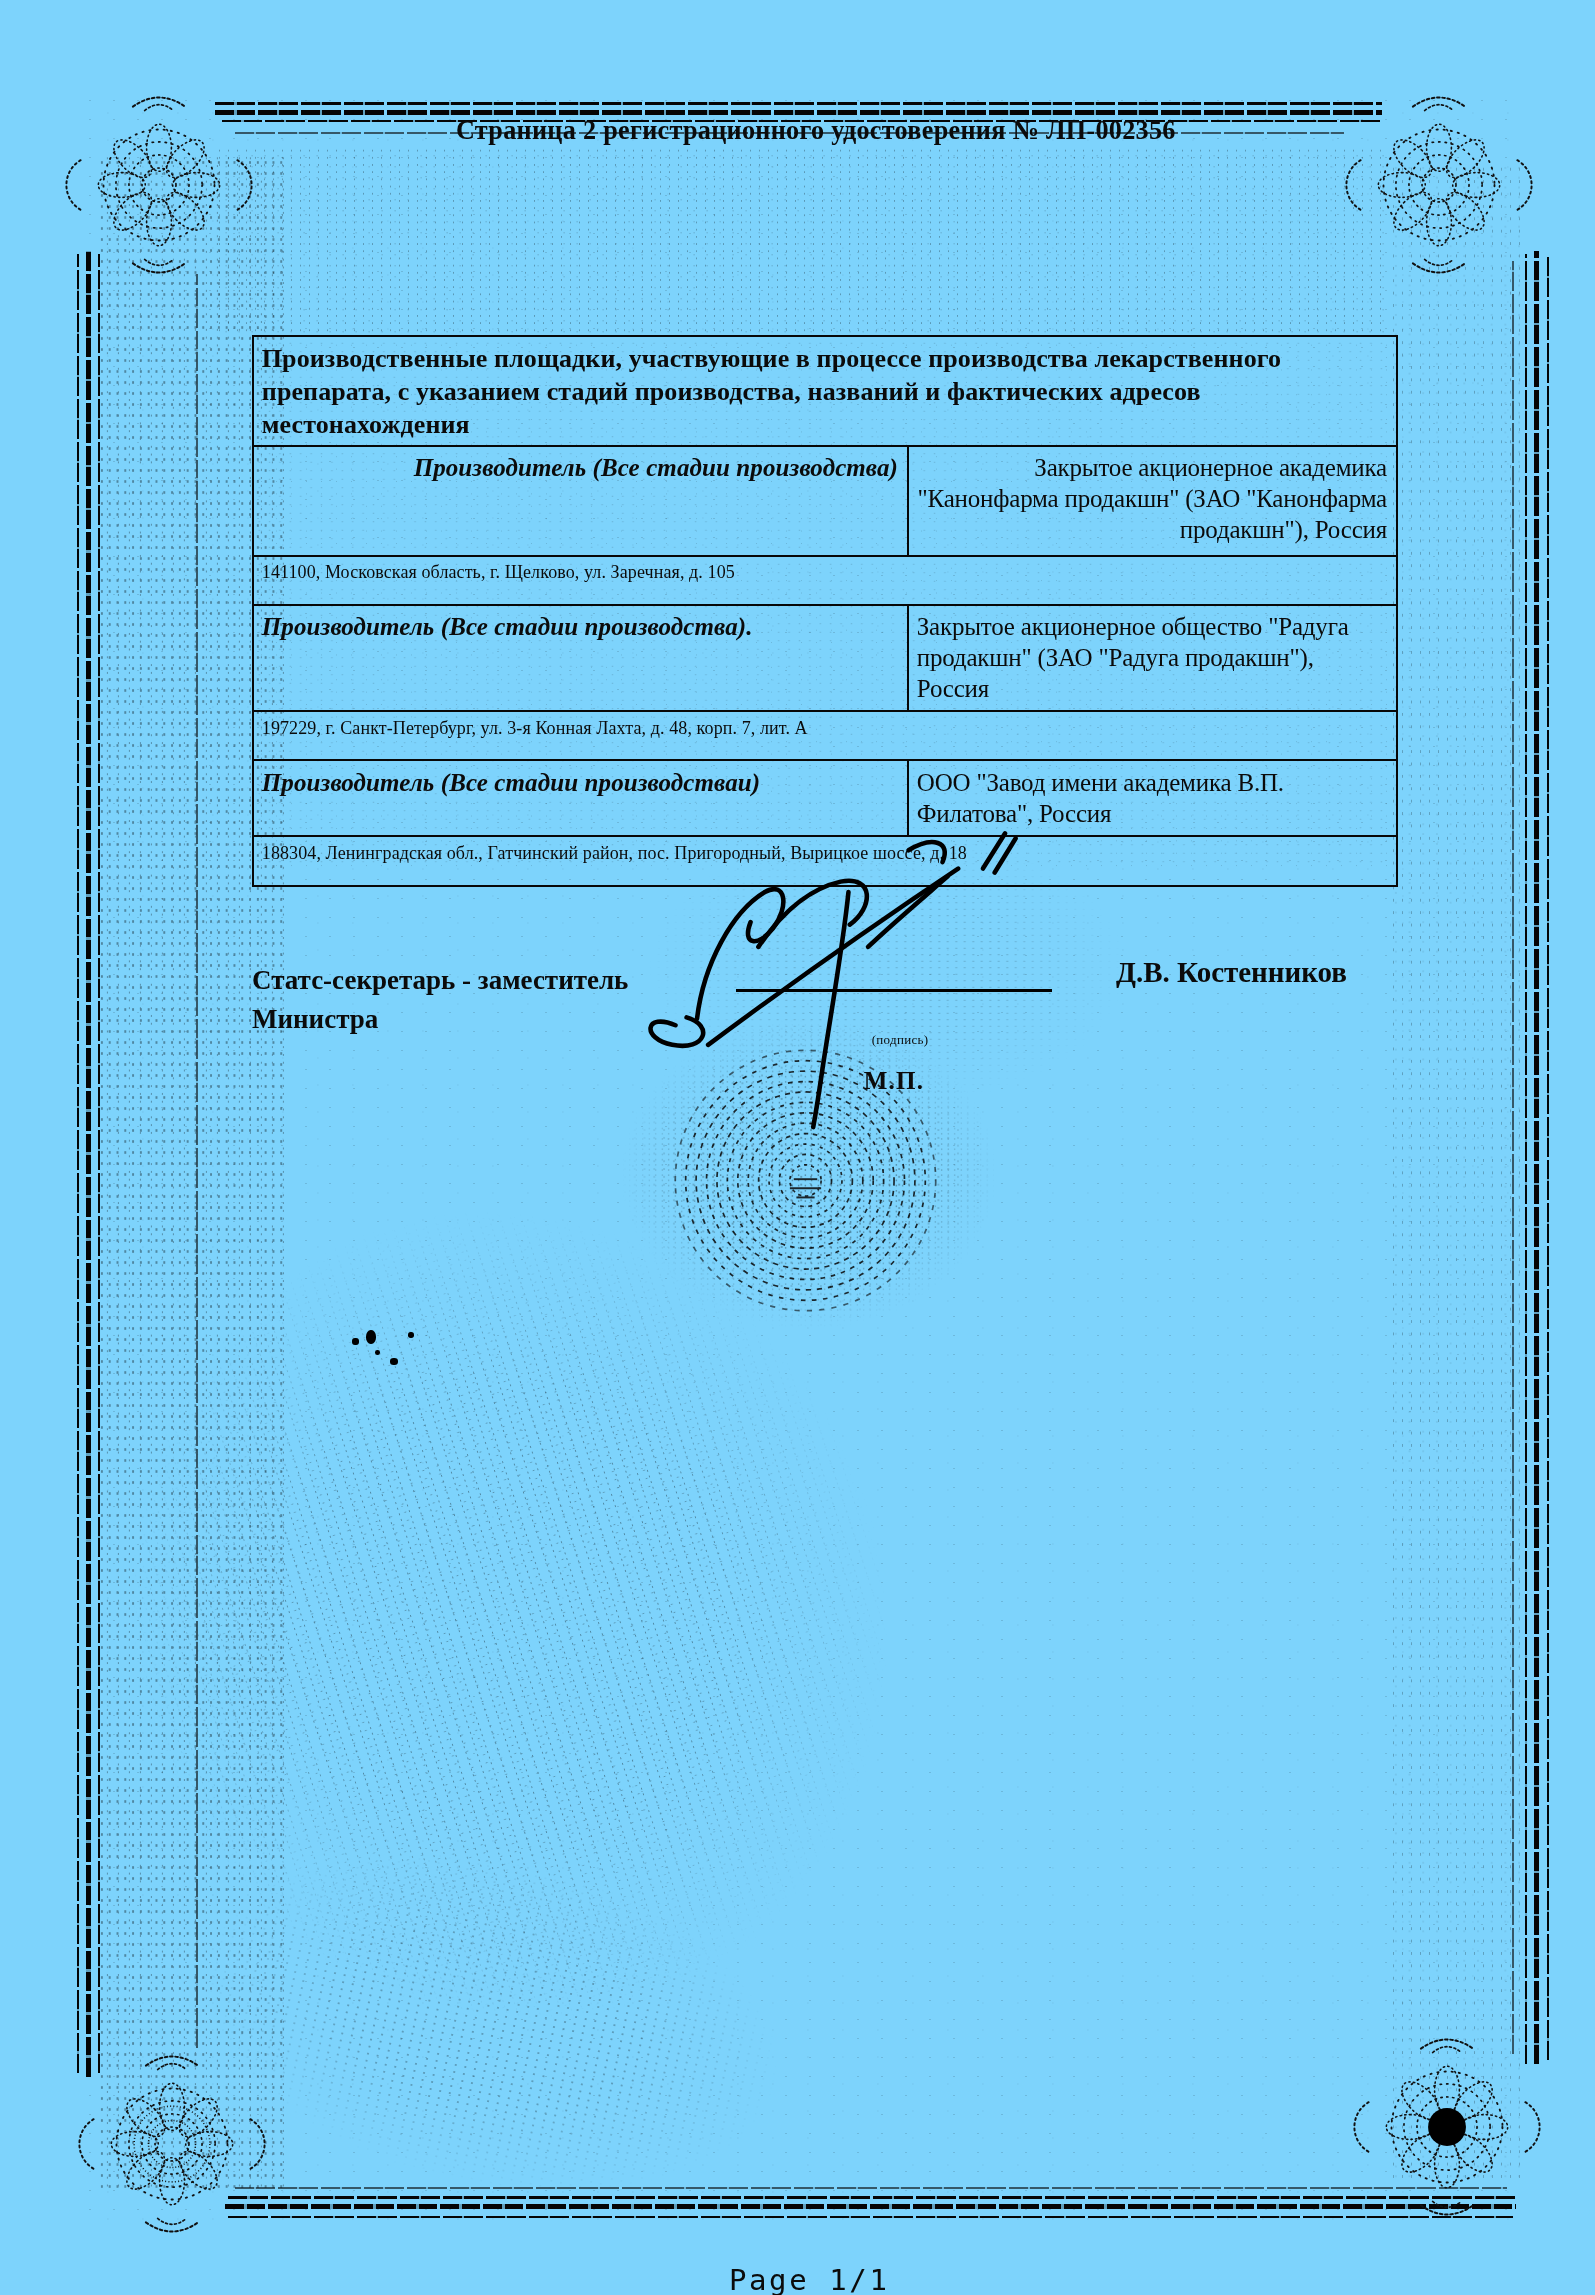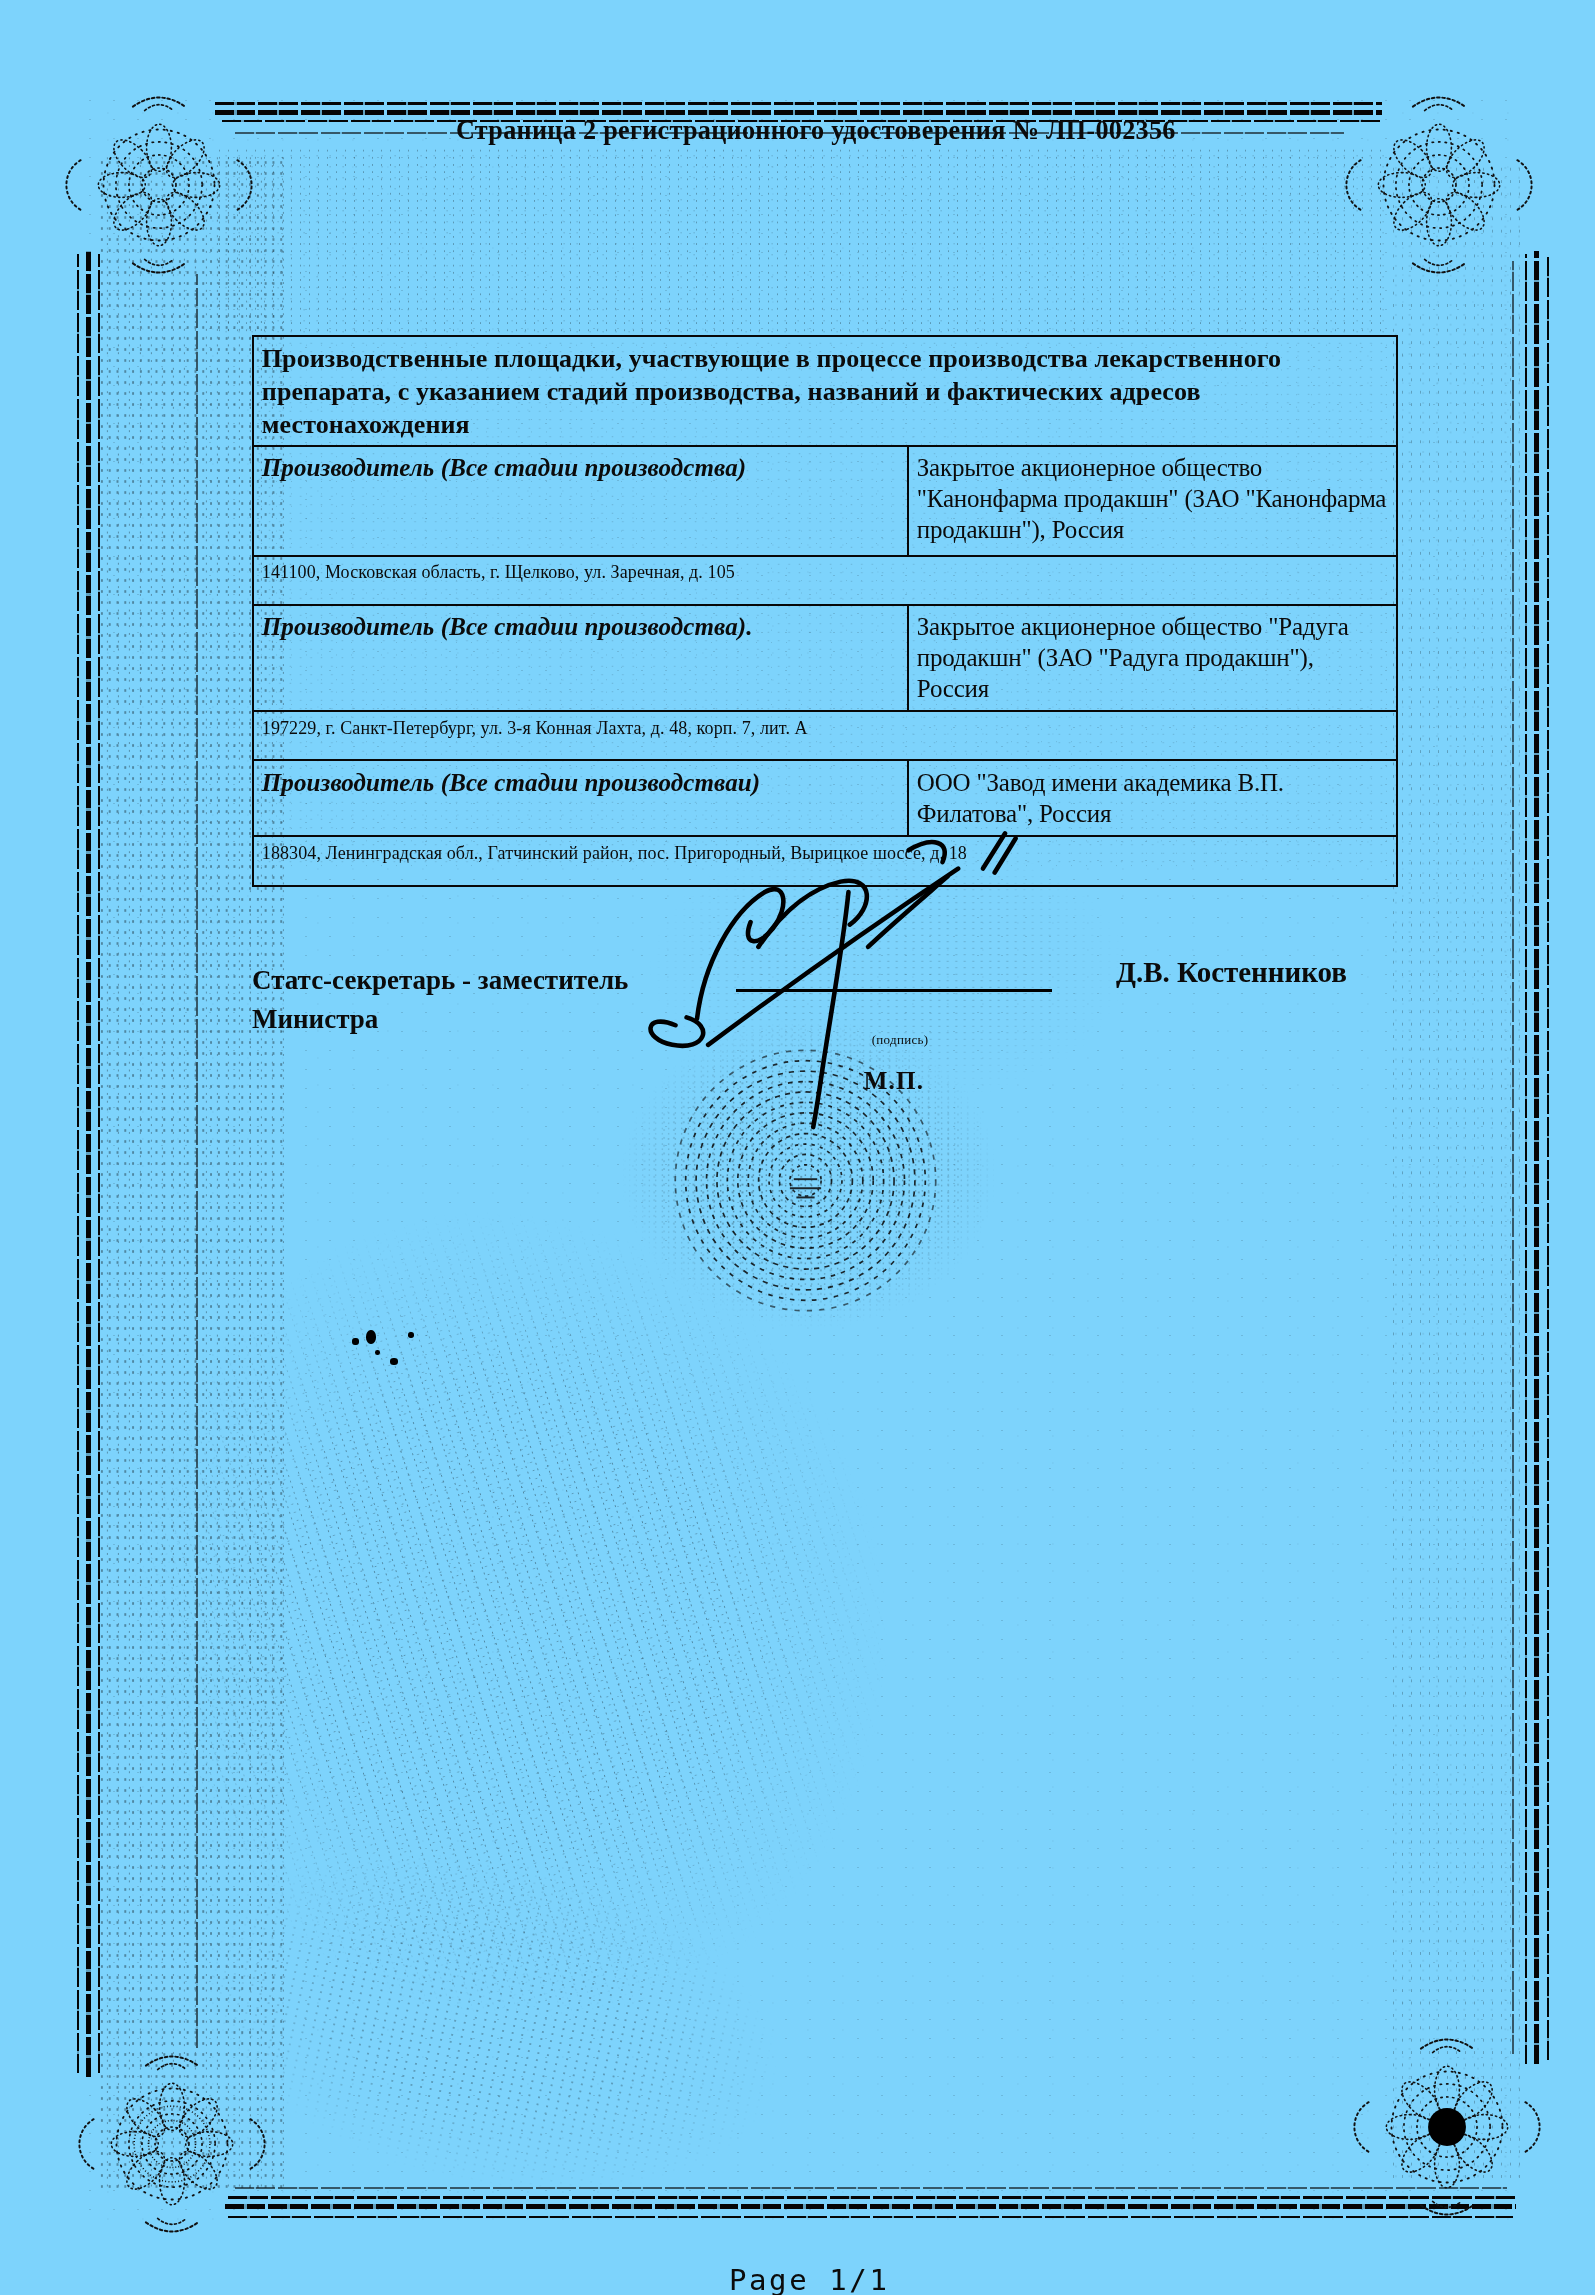--- a/index.html
+++ b/index.html
@@ -66,21 +66,21 @@
     font-family:"DejaVu Sans Mono",monospace;font-size:29px;letter-spacing:2.6px;}
   
   table.man{position:absolute;left:252px;top:335px;width:1144px;z-index:4;
     border-collapse:collapse;table-layout:fixed;}
   table.man td{border:2.6px solid #070707;vertical-align:top;padding:5.2px 9px 3.9px 7.8px;}
   .cap td{height:97px;font-size:26px;font-weight:700;line-height:33px;letter-spacing:0.1px;}
   .prod td{font-size:25px;line-height:31px;}
   .prod .lab{font-style:italic;font-weight:600;letter-spacing:0.1px;}
   .prod .val{letter-spacing:-0.2px;}
   .addr td{height:38px;font-size:18px;letter-spacing:0.1px;}
-  .h-r1 td{height:99px;}
+  .h-r1 td{height:99px;text-align:right;}
   .h-r2 td{height:95px;}
   .h-r3 td{height:65px;}
   
   .sig-title{position:absolute;left:252px;top:961px;width:443px;z-index:5;
     font-size:27px;font-weight:700;line-height:39px;}
   .sig-name{position:absolute;left:1116px;top:956px;z-index:5;
     font-size:29px;font-weight:700;white-space:nowrap;}
   .sig-line{position:absolute;left:736px;top:989px;width:316px;height:3.3px;
     background:#000;z-index:5;}
   .sig-caption{position:absolute;left:838px;top:1032px;width:124px;z-index:5;
@@ -219,21 +219,21 @@
     <colgroup>
         <col style="width:655px">
         <col style="width:489px">
       </colgroup>
     <tbody>
         <tr class="cap">
       <td colspan="2">Производственные площадки, участвующие в процессе производства лекарственного препарата, с указанием стадий производства, названий и фактических адресов местонахождения</td>
     </tr>
     <tr class="prod h-r1">
       <td class="lab">Производитель (Все стадии производства)</td>
-      <td class="val">Закрытое акционерное общество "Канонфарма продакшн" (ЗАО "Канонфарма продакшн"), Россия</td>
+      <td class="val">Закрытое акционерное академика "Канонфарма продакшн" (ЗАО "Канонфарма продакшн"), Россия</td>
     </tr>
     <tr class="addr">
       <td colspan="2">141100, Московская область, г. Щелково, ул. Заречная, д. 105</td>
     </tr>
     <tr class="prod h-r2">
       <td class="lab">Производитель (Все стадии производства).</td>
       <td class="val">Закрытое акционерное общество "Радуга продакшн" (ЗАО "Радуга продакшн"), Россия</td>
     </tr>
     <tr class="addr">
       <td colspan="2">197229, г. Санкт-Петербург, ул. 3-я Конная Лахта, д. 48, корп. 7, лит. А</td>

